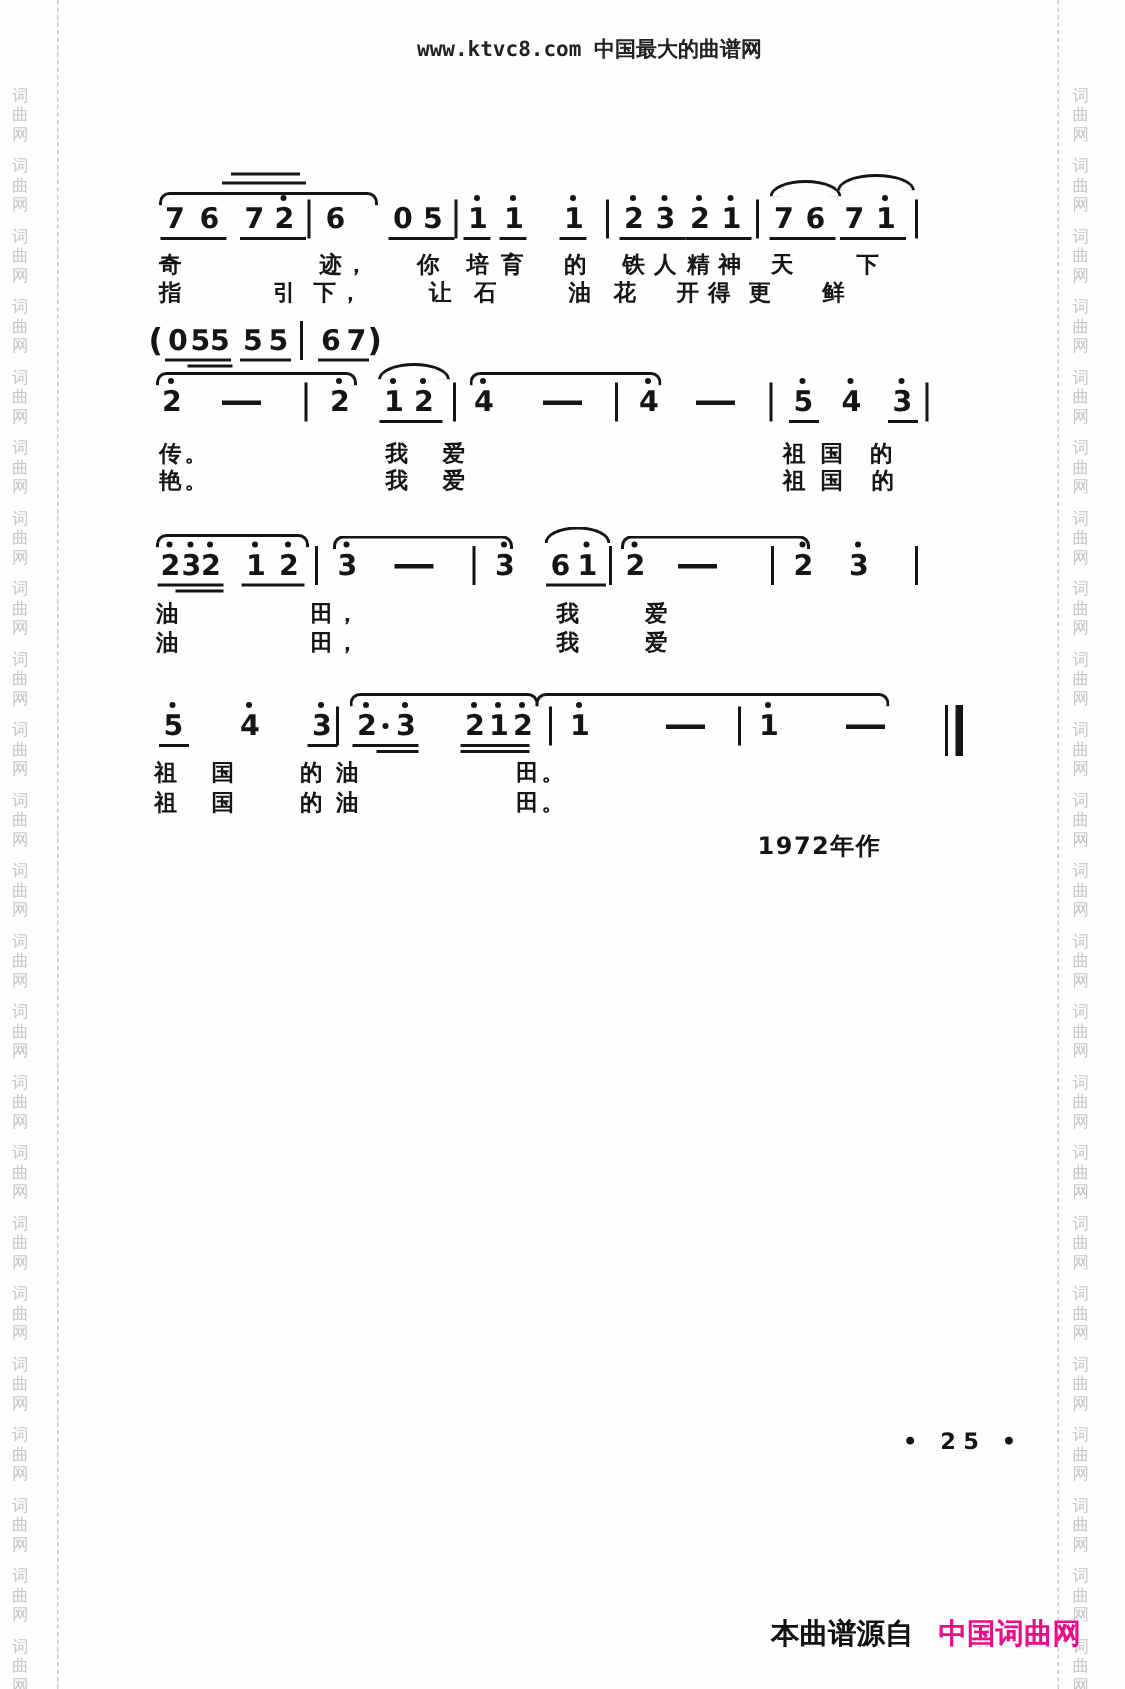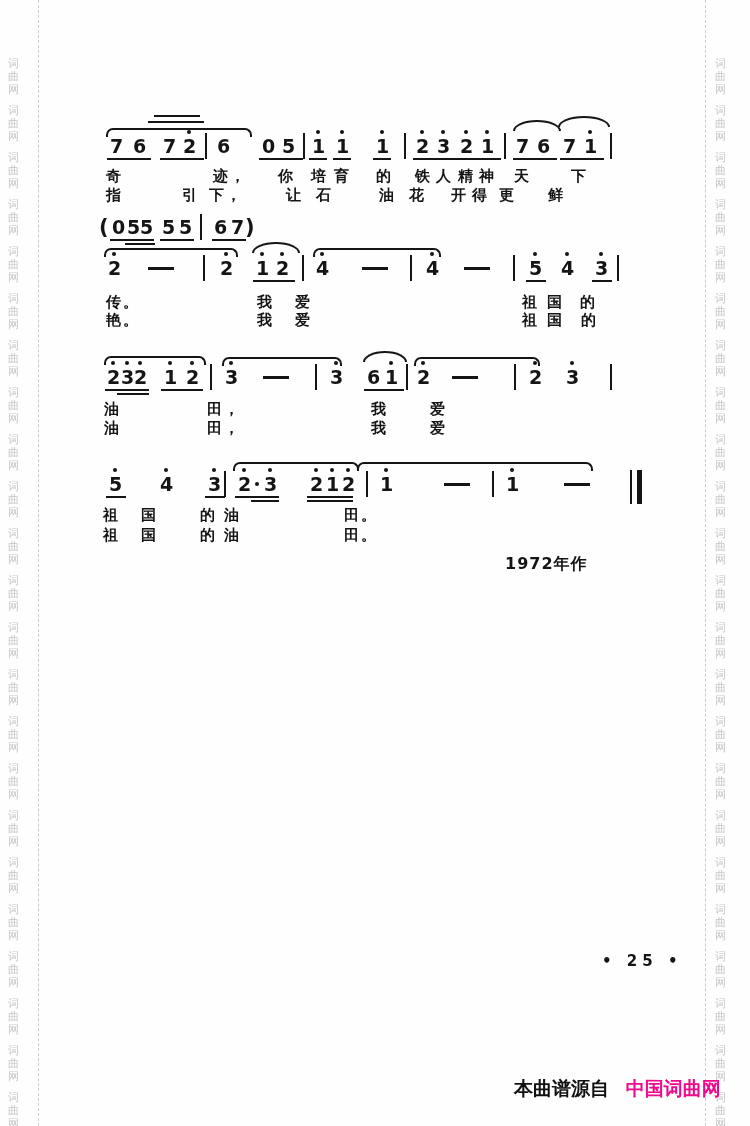--- a/index.html
+++ b/index.html
@@ -167,20 +167,21 @@
       <div class="wm-char" style="left: 715px; top: 998px; color: rgb(198, 198, 198);">词</div>
       <div class="wm-char" style="left: 715px; top: 1011px; color: rgb(198, 198, 198);">曲</div>
       <div class="wm-char" style="left: 715px; top: 1024px; color: rgb(198, 198, 198);">网</div>
       <div class="wm-char" style="left: 715px; top: 1045px; color: rgb(198, 198, 198);">词</div>
       <div class="wm-char" style="left: 715px; top: 1058px; color: rgb(198, 198, 198);">曲</div>
       <div class="wm-char" style="left: 715px; top: 1071px; color: rgb(198, 198, 198);">网</div>
       <div class="wm-char" style="left: 715px; top: 1092px; color: rgb(198, 198, 198);">词</div>
       <div class="wm-char" style="left: 715px; top: 1105px; color: rgb(198, 198, 198);">曲</div>
       <div class="wm-char" style="left: 715px; top: 1118px; color: rgb(198, 198, 198);">网</div>
     </div>
+  <div class="header">www.ktvc8.com 中国最大的曲谱网</div>
   <div id="score">
       <div class="note" style="left: 110px; top: 136px;">7</div>
       <div class="note" style="left: 133px; top: 136px;">6</div>
       <div class="note" style="left: 163px; top: 136px;">7</div>
       <div class="note" style="left: 183px; top: 136px;">2</div>
       <div class="dot" style="left: 187px; top: 130px;"></div>
       <div class="bar" style="left: 205px; top: 133px;"></div>
       <div class="note" style="left: 217px; top: 136px;">6</div>
       <div class="note" style="left: 262px; top: 136px;">0</div>
       <div class="note" style="left: 282px; top: 136px;">5</div>

